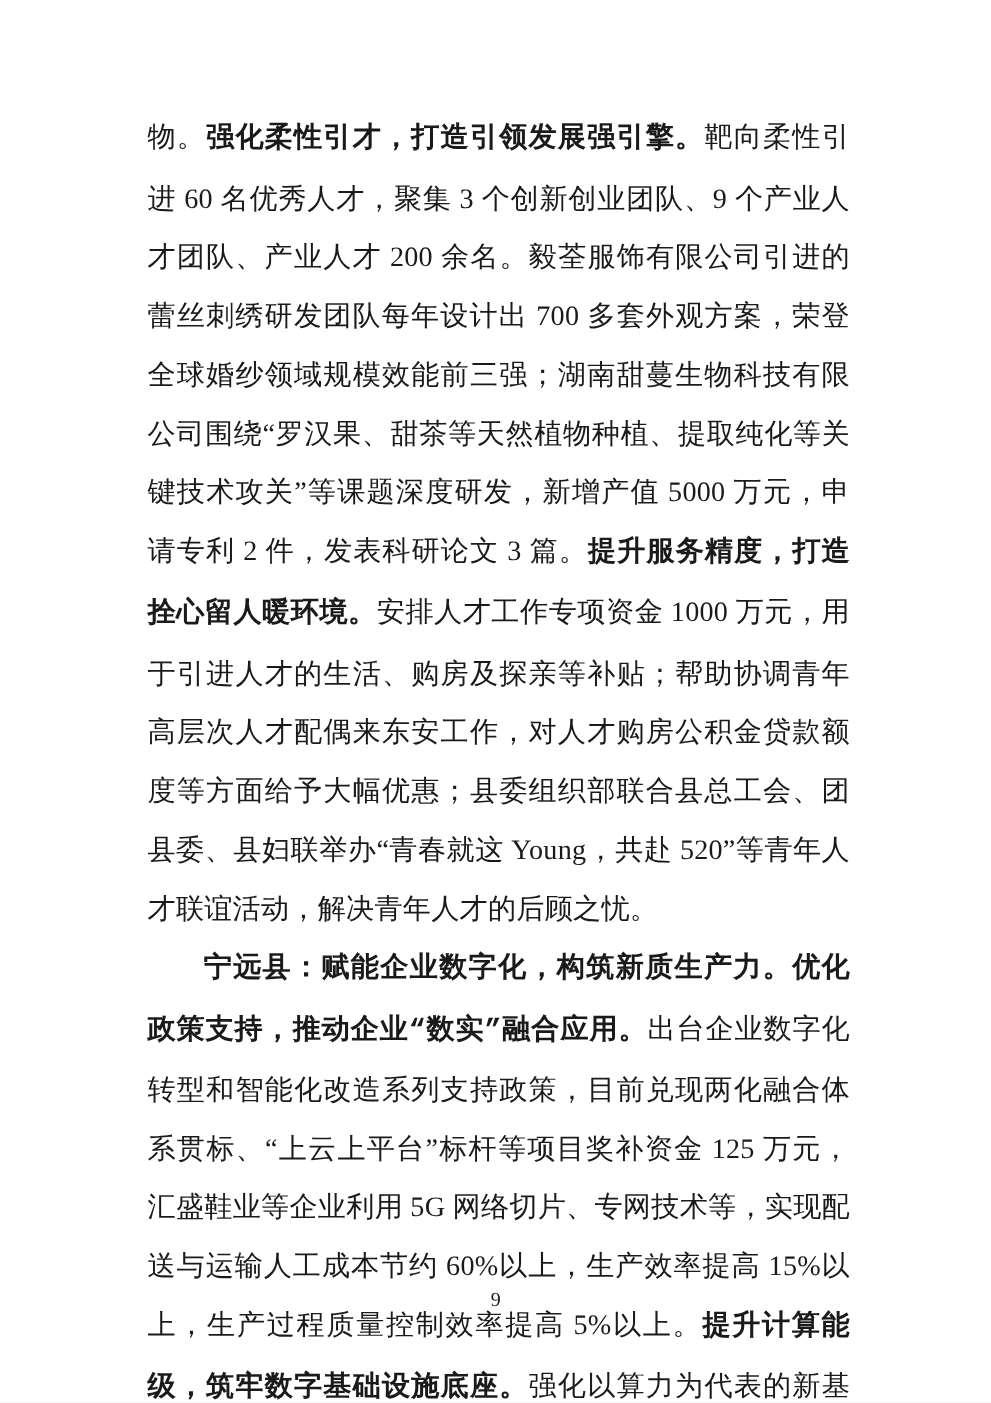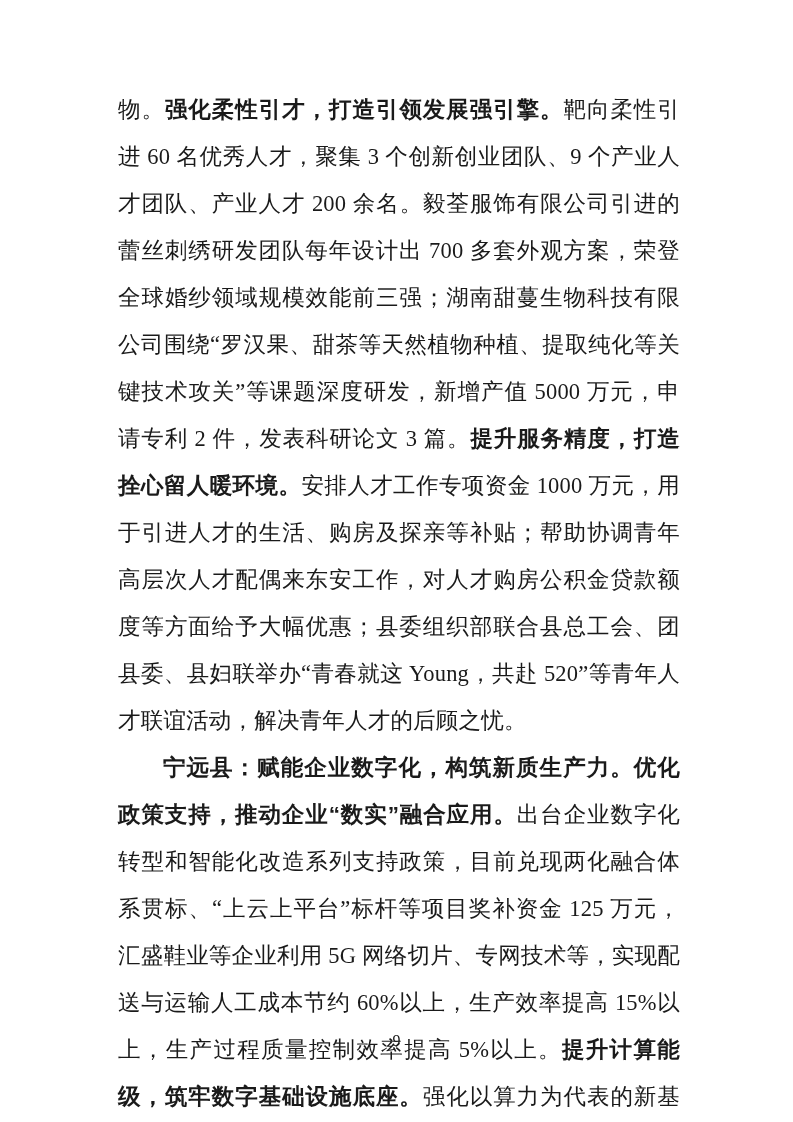--- a/index.html
+++ b/index.html
@@ -29,21 +29,21 @@
     text-align: justify;
     text-justify: inter-ideograph;
     letter-spacing: 0.2px;
     margin: 0;
   }
   .para.indent {
     text-indent: 45px;
   }
   .bold {
     font-weight: bold;
-    font-family: Liberation Sans, sans-serif;
+    font-family: Liberation Mono, monospace;
   }
   .pagenum {
     position: absolute;
     left: 0;
     right: 0;
     top: 1032px;
     text-align: center;
     font-size: 16px;
     color: #1a1a1a;
     font-family: "Liberation Serif", serif;

